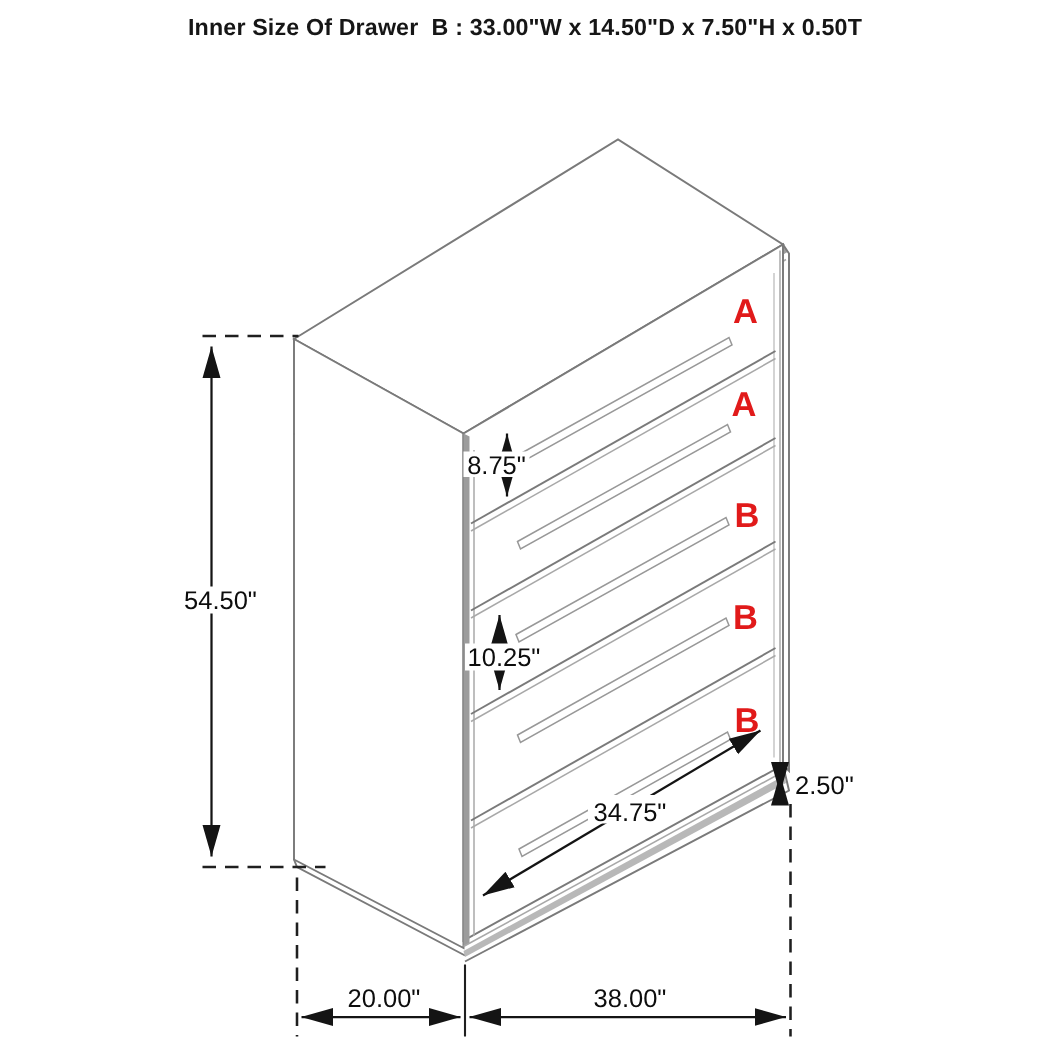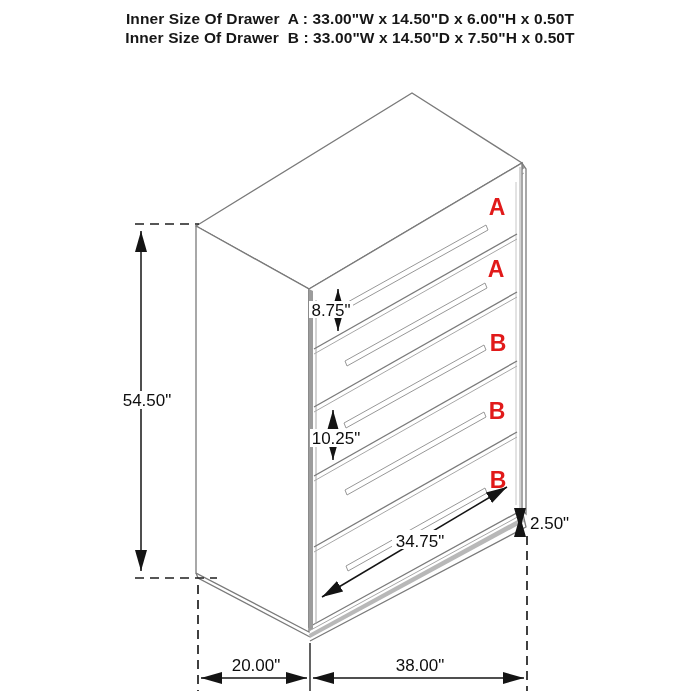--- a/index.html
+++ b/index.html
@@ -46,21 +46,20 @@
     fill:#e11a1a;
   }
   .labelbg{fill:#ffffff;stroke:none;}
 </style>
 </head>
 <body>
 
 <div class="page">
 
   <div class="title-block">
-    <div class="title-line">Inner Size Of Drawer  A : 33.00"W x 14.50"D x 6.00"H x 0.50T</div>
     <div class="title-line">Inner Size Of Drawer  B : 33.00"W x 14.50"D x 7.50"H x 0.50T</div>
   </div>
 
   <svg width="700" height="700" viewBox="0 0 700 700">
     <defs>
       <marker id="arr" viewBox="0 0 14 10" refX="14" refY="5" markerWidth="14" markerHeight="10" orient="auto-start-reverse">
         <path d="M0,1 L14,5 L0,9 Z" fill="#141414"></path>
       </marker>
       <marker id="arrE" viewBox="0 0 14 10" refX="14" refY="5" markerWidth="14" markerHeight="10" orient="auto">
         <path d="M0,1 L14,5 L0,9 Z" fill="#141414"></path>

